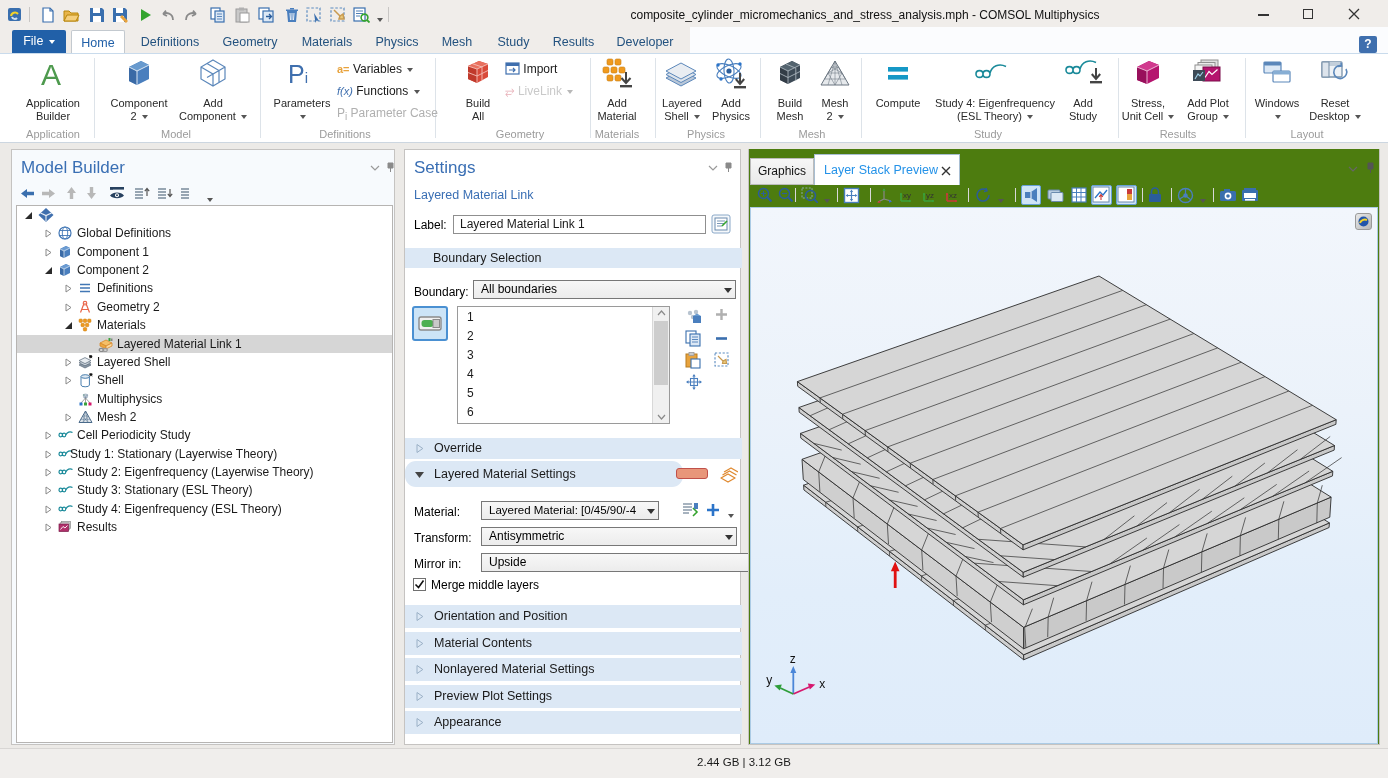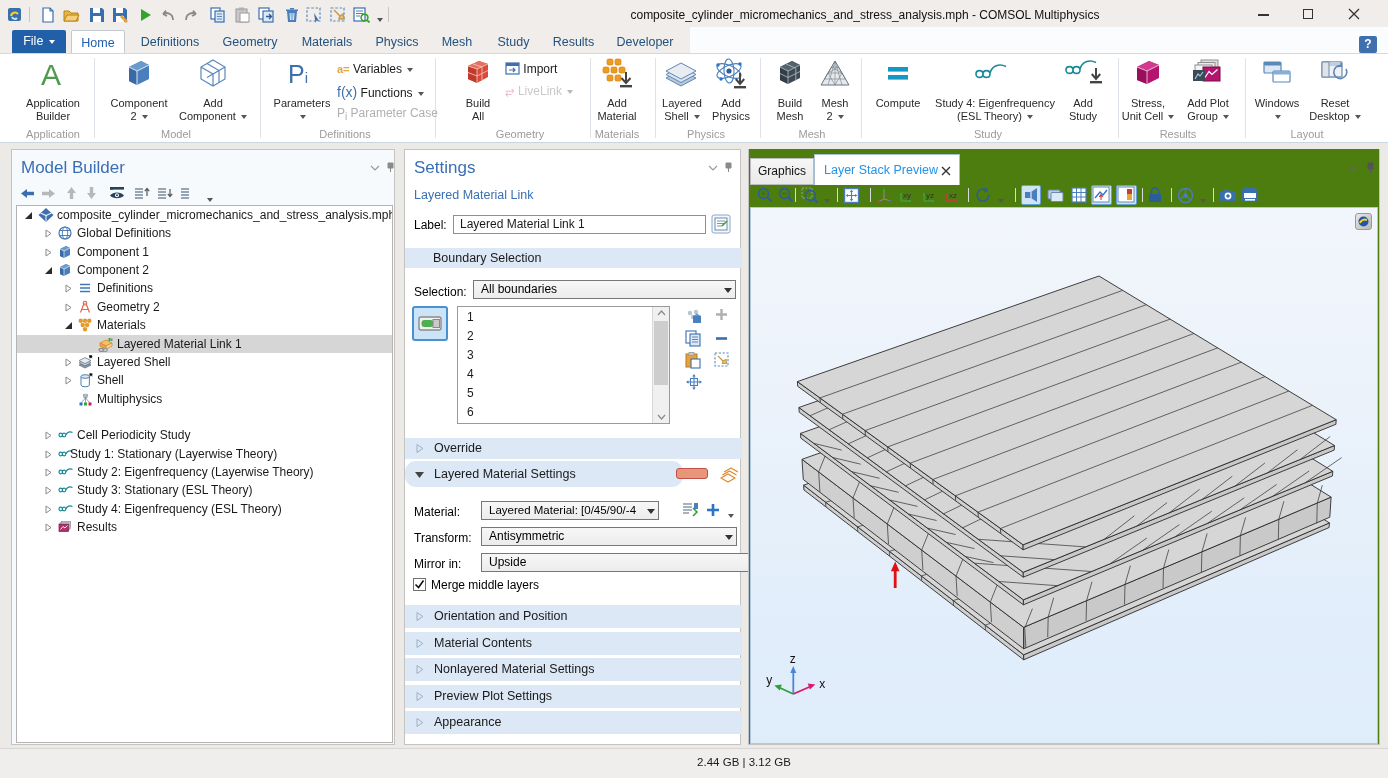--- a/index.html
+++ b/index.html
@@ -151,21 +151,21 @@
       </svg></div>
     <div class="rlabel abs" style="left:84px;top:43px;width:110px;">Component<br>2 <span class="caret"></span></div>
     <div class="abs" style="left:198px;top:4px;"><svg width="30" height="30" viewBox="0 0 30 30">
         <path d="M15,2 L27,9 L27,21 L15,28 L3,21 L3,9 Z M3,9 L15,16 L27,9 M15,16 L15,28 M9,5.5 L21,12.5 L21,24.5 M21,12.5 L9,19.5" fill="none" stroke="#5b87ba" stroke-width="1.2"></path>
       </svg></div>
     <div class="rlabel abs" style="left:158px;top:43px;width:110px;">Add<br>Component <span class="caret"></span></div>
     <div class="rgroup abs" style="left:121px;width:110px;">Model</div>
     <div class="abs" style="left:288px;top:6px;font-size:25px;color:#3f6fae;">P<span style="font-size:15px;">i</span></div>
     <div class="rlabel abs" style="left:247px;top:43px;width:110px;">Parameters<br><span class="caret"></span></div>
     <div class="abs" style="left:337px;top:8px;font-size:12px;"><span style="color:#e8a33d;font-weight:bold;font-size:11px;">a=</span> Variables <span class="caret"></span></div>
-    <div class="abs" style="left:337px;top:30px;font-size:12px;"><span style="color:#3f6fae;font-size:14px;">f(x)</span> Functions <span class="caret"></span></div>
+    <div class="abs" style="left:337px;top:30px;font-size:12px;"><span style="color:#3f6fae;font-style:italic;font-size:11px;">f(x)</span> Functions <span class="caret"></span></div>
     <div class="abs" style="left:337px;top:52px;font-size:12px;color:#b0b0b0;"><span style="font-size:12px;">P<sub>i</sub></span> Parameter Case</div>
     <div class="rgroup abs" style="left:290px;width:110px;">Definitions</div>
     <div class="abs" style="left:465px;top:5px;"><svg width="26" height="26" viewBox="0 0 26 26">
         <path d="M3,7 L14,2 L23,5 L23,18 L12,24 L3,20 Z" fill="#d94a3a"></path>
         <path d="M3,7 L14,2 L23,5 L12,10 Z" fill="#e8705f"></path>
         <path d="M3,7 L12,10 L12,24 L3,20 Z" fill="#c03a2c"></path>
         <path d="M12,10 L12,24 M3,7 L12,10 L23,5 M7.5,4.7 L17,8 L17,21.4 M3,13.5 L12,17 L23,11.5" stroke="#f4c0b8" stroke-width="0.9" fill="none"></path>
       </svg></div>
     <div class="rlabel abs" style="left:423px;top:43px;width:110px;">Build<br>All</div>
     <div class="abs" style="left:505px;top:8px;"><svg width="15" height="13" viewBox="0 0 15 13">
@@ -318,21 +318,20 @@
     <div id="mbtree" class="abs">
       <div class="trow" style="top:0.0px;">
         <svg class="abs" style="left:7px;top:5px;" width="9" height="9">
           <path d="M8,1 L8,8 L1,8 Z" fill="#2b2b2b"></path>
         </svg>
         <span class="abs" style="left:21px;top:2px;"><svg width="16" height="14" viewBox="0 0 16 14">
             <path d="M8,0 L15.5,7 L8,14 L0.5,7 Z" fill="#3f6fae"></path>
             <path d="M2.5,5 L8,7.6 L13.5,5" stroke="#e8eef5" stroke-width="1.1" fill="none"></path>
             <path d="M8,7.6 L8,13.5" stroke="#e8eef5" stroke-width="1.1"></path>
           </svg></span>
-        <span class="abs" style="left:40px;top:0;">composite_cylinder_micromechanics_and_stress_analysis.mph</span>
       </div>
 <div class="trow" style="top:18.4px;">
         <svg class="abs" style="left:27px;top:5px;" width="9" height="9">
           <path d="M2,1 L7,4.5 L2,8 Z" fill="none" stroke="#8a8a8a" stroke-width="1"></path>
         </svg>
         <span class="abs" style="left:41px;top:2px;"><svg width="14" height="14" viewBox="0 0 14 14">
             <circle cx="7" cy="7" r="6" fill="#fff" stroke="#4277b5" stroke-width="1.2"></circle>
             <ellipse cx="7" cy="7" rx="2.7" ry="6" fill="none" stroke="#4277b5" stroke-width="0.9"></ellipse>
             <path d="M1,4.5 L13,4.5 M1,9.5 L13,9.5" stroke="#4277b5" stroke-width="0.9"></path>
           </svg></span>
@@ -438,20 +437,30 @@
             <circle cx="5.8" cy="3" r="1" fill="#8aa"></circle>
             <circle cx="9.2" cy="3.2" r="1" fill="#9ab"></circle>
             <circle cx="7.5" cy="5.4" r="1" fill="#7a92aa"></circle>
             <path d="M7.5,6 L3,11 M7.5,6 L7.5,11 M7.5,6 L12,11" stroke="#8a8a8a" stroke-width="0.8"></path>
             <rect x="1.5" y="10.5" width="3" height="3" fill="#2b74c9"></rect>
             <rect x="6" y="10.5" width="3" height="3" fill="#3ba13b"></rect>
             <rect x="10.5" y="10.5" width="3" height="3" fill="#d6186e"></rect>
           </svg></span>
         <span class="abs" style="left:80px;top:0;">Multiphysics</span>
       </div>
+<div class="trow" style="top:201.9px;">
+        <svg class="abs" style="left:47px;top:5px;" width="9" height="9">
+          <path d="M2,1 L7,4.5 L2,8 Z" fill="none" stroke="#8a8a8a" stroke-width="1"></path>
+        </svg>
+        <span class="abs" style="left:61px;top:2px;"><svg width="15" height="14" viewBox="0 0 15 14">
+            <path d="M7.5,1 L14,12.5 L1,12.5 Z" fill="#dfe5ea" stroke="#4a6a8a" stroke-width="1"></path>
+            <path d="M7.5,1 L5,12.5 M7.5,1 L10,12.5 M4.7,6 L10.3,6 M3,9.3 L12,9.3 M4.7,6 L10,12.5 M10.3,6 L5,12.5" stroke="#4a6a8a" stroke-width="0.5" fill="none"></path>
+          </svg></span>
+        <span class="abs" style="left:80px;top:0;">Mesh 2</span>
+      </div>
 <div class="trow" style="top:220.2px;">
         <svg class="abs" style="left:27px;top:5px;" width="9" height="9">
           <path d="M2,1 L7,4.5 L2,8 Z" fill="none" stroke="#8a8a8a" stroke-width="1"></path>
         </svg>
         <span class="abs" style="left:41px;top:2px;"><svg width="16" height="13" viewBox="0 0 16 13">
             <path d="M1,7 C1,4.6 4.4,4.6 4.4,7 C4.4,9.4 1,9.4 1,7 M4.4,7 C4.4,4.6 7.8,4.6 7.8,7 C7.8,9.4 4.4,9.4 4.4,7 M7.8,7 C9,4 12,3 14.5,4.5" fill="none" stroke="#1a8a9a" stroke-width="1.2"></path>
           </svg></span>
         <span class="abs" style="left:60px;top:0;">Cell Periodicity Study</span>
       </div>
 <div class="trow" style="top:238.6px;">
@@ -515,21 +524,21 @@
     <div class="abs" style="left:9px;top:38px;font-size:12.5px;color:#3a6fb4;">Layered Material Link</div>
     <div class="flabel" style="left:9px;top:68px;">Label:</div>
     <div class="abs" style="left:48px;top:65px;width:253px;height:19px;border:1px solid #8f8f8f;background:#fff;font-size:12px;line-height:17px;padding-left:6px;">Layered Material Link 1</div>
     <svg class="abs" style="left:306px;top:64px;" width="20" height="20">
       <rect x="1" y="1" width="18" height="18" rx="2" fill="#f5f8fb" stroke="#8aa8c8"></rect>
       <rect x="4" y="4" width="12" height="12" fill="#fff" stroke="#6a8aae"></rect>
       <path d="M6,7 h8 M6,9.5 h8 M6,12 h5" stroke="#6a8aae" stroke-width="0.9"></path>
       <path d="M11,12 L16,7" stroke="#34a42e" stroke-width="1.6"></path>
     </svg>
     <div class="sect abs" style="left:0px;top:98px;width:337px;height:20px;line-height:20px;padding-left:28px;">Boundary Selection</div>
-    <div class="flabel" style="left:9px;top:135px;">Selection:</div>
+    <div class="flabel" style="left:9px;top:135px;">Boundary:</div>
     <div class="combo" style="left:68px;top:130px;width:263px;">All boundaries<span class="dd"></span></div>
     <div class="abs" style="left:7px;top:156px;width:36px;height:35px;background:#cce4f7;border:2px solid #4a90d2;border-radius:3px;"><svg width="32" height="31">
         <rect x="5" y="9" width="22" height="13" rx="2" fill="#f0f0f0" stroke="#8a8a8a" stroke-width="1.4"></rect>
         <rect x="7.5" y="12" width="12" height="7" rx="3" fill="#4caf50"></rect>
         <rect x="19" y="11.5" width="6.5" height="8" fill="#c9c9c9" stroke="#8a8a8a"></rect>
       </svg></div>
     <div class="abs" style="left:52px;top:156px;width:213px;height:118px;border:1px solid #9a9a9a;background:#fff;font-size:12px;">
       <div style="position:absolute;left:9px;top:3.0px;">1</div>
       <div style="position:absolute;left:9px;top:21.9px;">2</div>
       <div style="position:absolute;left:9px;top:40.8px;">3</div>

